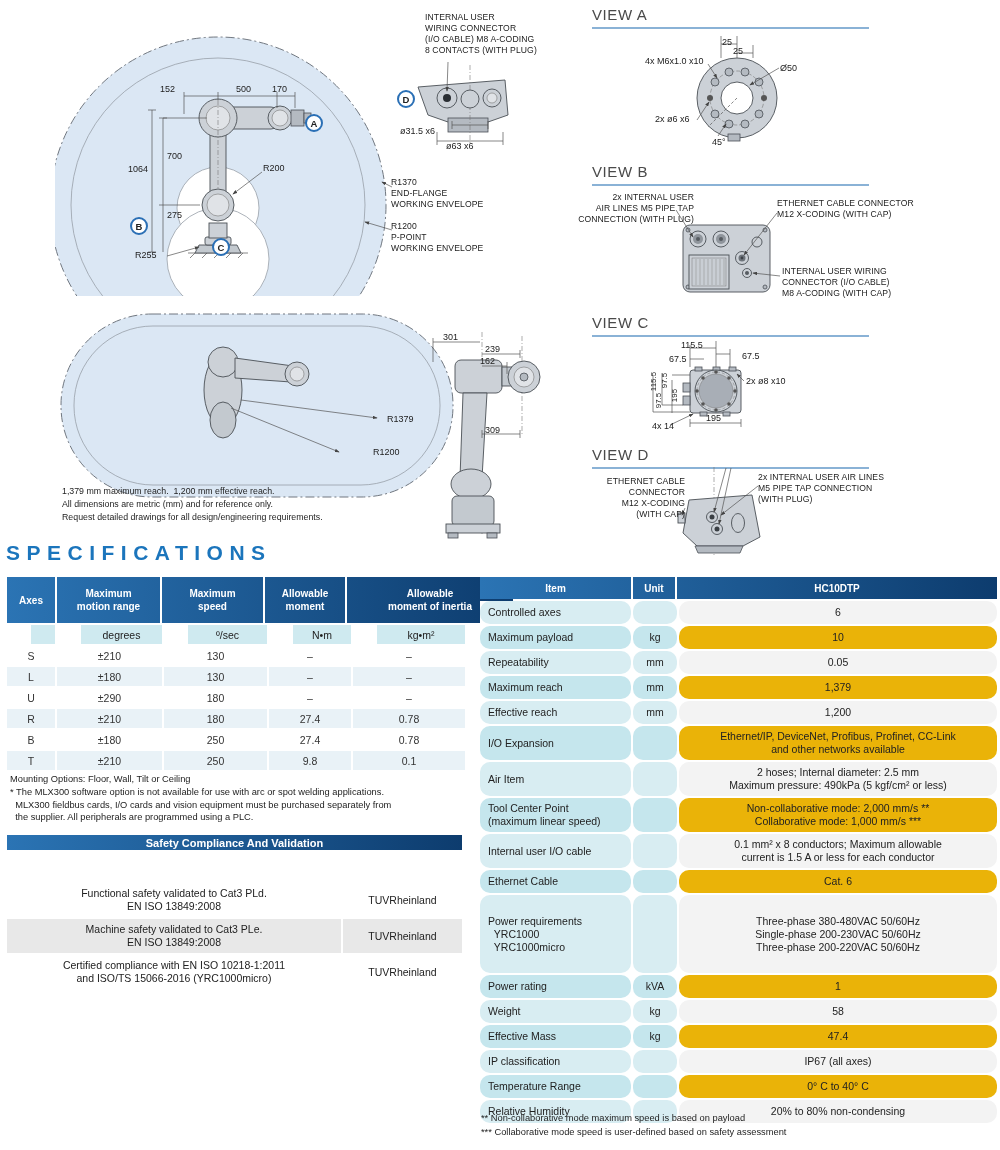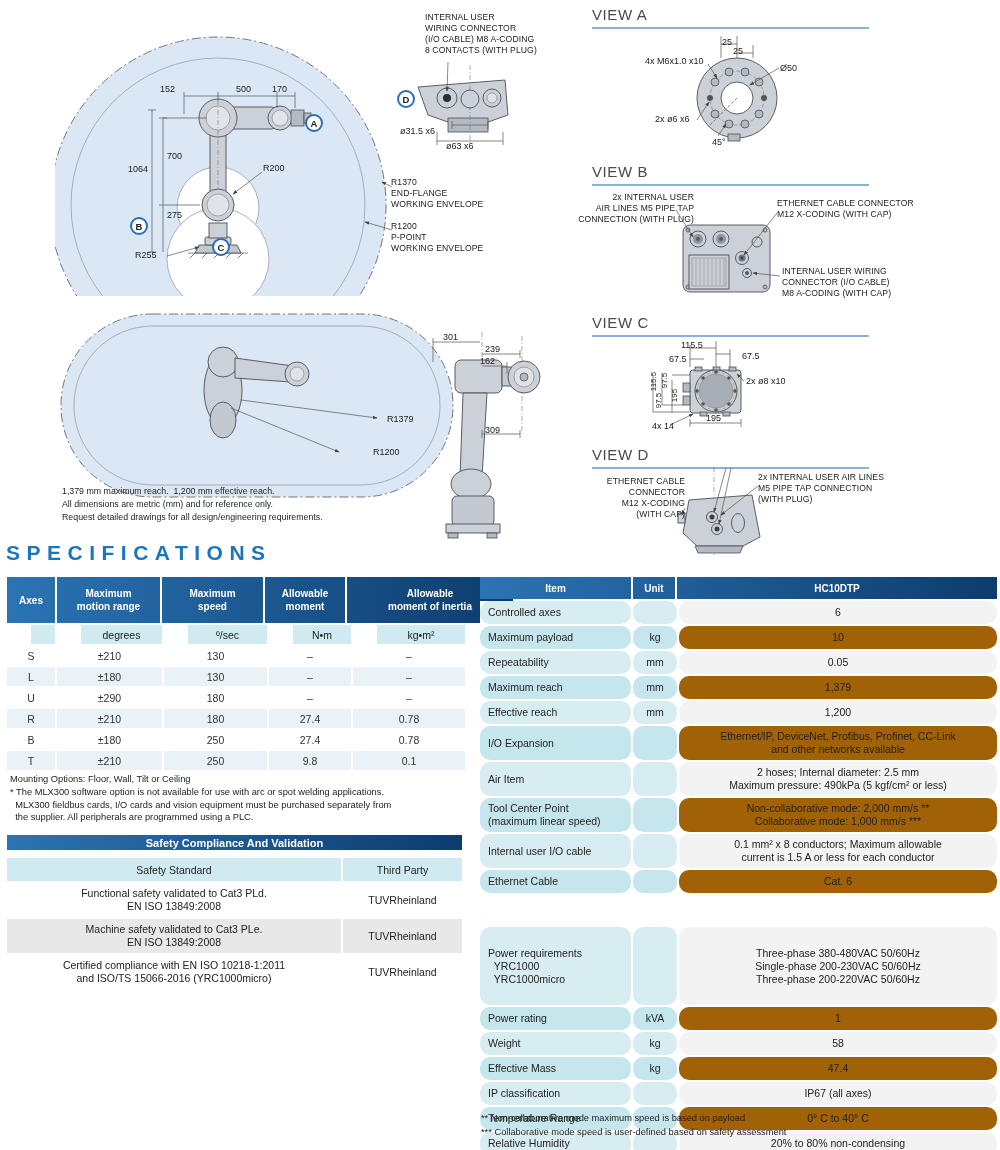--- a/index.html
+++ b/index.html
@@ -45,22 +45,22 @@
 
   
   #spec-head{left:480px;top:577px;width:517px;height:22px;grid-template-columns:151px 44px 1fr;}
   #spec-body{left:480px;top:601px;width:517px;grid-template-columns:151px 44px 1fr;}
   .spec-cell{font-size:10.5px;color:#222;line-height:13px;white-space:pre-line;display:flex;align-items:center;padding:4px 6px;min-height:15px;border-radius:10px;}
   .spec-cell:nth-child(3n+1){justify-content:flex-start;text-align:left;padding-left:8px;}
   .spec-cell:nth-child(3n+2),.spec-cell:nth-child(3n+3){justify-content:center;text-align:center;}
   .spec-cell.odd:nth-child(3n+1),.spec-cell.odd:nth-child(3n+2){background:#d8edf2;}
   .spec-cell.even:nth-child(3n+1),.spec-cell.even:nth-child(3n+2){background:#c5e6ed;}
   .spec-cell.odd:nth-child(3n+3){background:#f3f3f3;}
-  .spec-cell.even:nth-child(3n+3){background:#a16207;}
-  .spec-cell.tall{min-height:70px;margin-top:32px;}
+  .spec-cell.even:nth-child(3n+3){background:#eab308;}
+  .spec-cell.tall{min-height:70px;}
 
   .fnote{position:absolute;left:481px;top:1112px;font-size:9.3px;color:#1d1d1d;line-height:13.5px;white-space:pre-line;}
 
   
   .env{fill:#dbe7f4;stroke:#707780;stroke-width:1;stroke-dasharray:9 3 2 3;}
   .env2{fill:none;stroke:#98a0a8;stroke-width:.8;}
   .wh{fill:#fff;stroke:#98a0a8;stroke-width:.8;}
   .rb{fill:#ccd1d7;stroke:#4a4f55;stroke-width:.9;}
   .rb2{fill:#c3c9cf;stroke:#4a4f55;stroke-width:.9;}
   .rb3{fill:#b4bac1;stroke:#4a4f55;stroke-width:.8;}
@@ -393,24 +393,20 @@
       <div class="axes-cell even">9.8</div>
       <div class="axes-cell even">0.1</div>
     </div>
 
   <div class="note" style="left:10px;top:773px">Mounting Options: Floor, Wall, Tilt or Ceiling</div>
   <div class="note" style="left:10px;top:786px;width:458px">* The MLX300 software option is not available for use with arc or spot welding applications.
 &nbsp;&nbsp;MLX300 fieldbus cards, I/O cards and vision equipment must be purchased separately from
 &nbsp;&nbsp;the supplier. All peripherals are programmed using a PLC.</div>
 
   <div id="safety-title">Safety Compliance And Validation</div>
-  <div class="grid-body" id="safety-sub">
-    <div class="uc">Safety Standard</div>
-    <div class="uc">Third Party</div>
-  </div>
   <div class="grid-body" id="safety-body">
       <div class="safety-cell odd">Functional safety validated to Cat3 PLd.
 EN ISO 13849:2008</div>
       <div class="safety-cell odd">TUVRheinland</div>
       <div class="safety-cell even">Machine safety validated to Cat3 PLe.
 EN ISO 13849:2008</div>
       <div class="safety-cell even">TUVRheinland</div>
       <div class="safety-cell odd">Certified compliance with EN ISO 10218-1:2011
 and ISO/TS 15066-2016 (YRC1000micro)</div>
       <div class="safety-cell odd">TUVRheinland</div>

